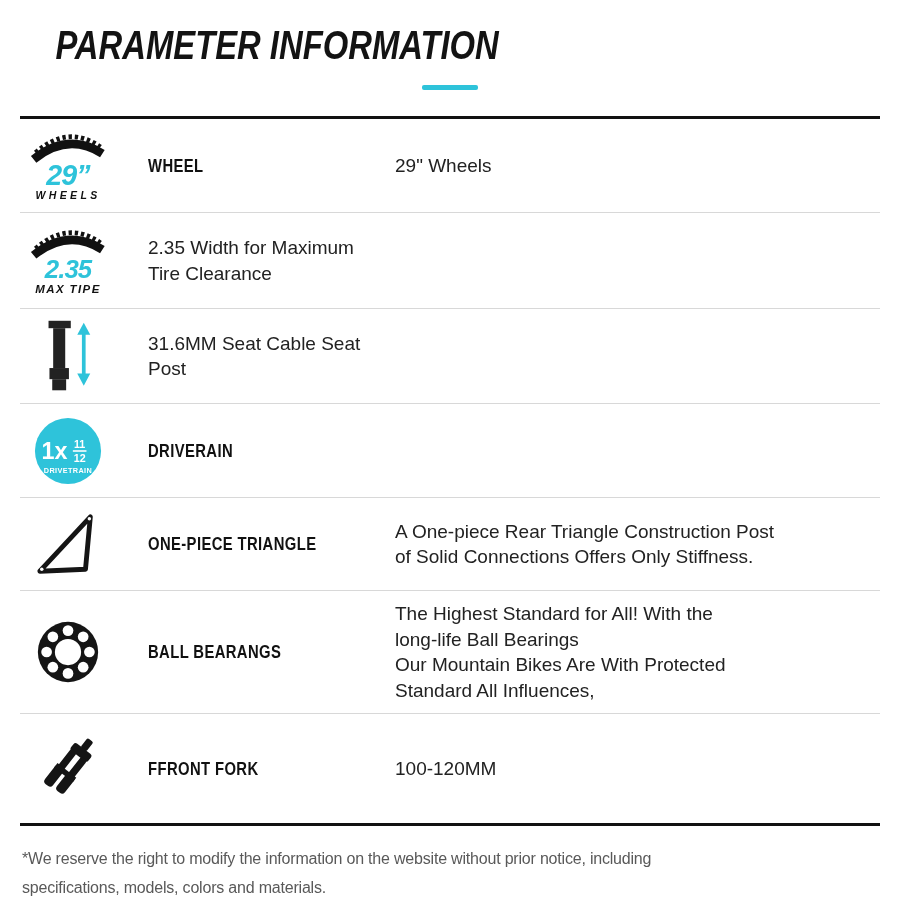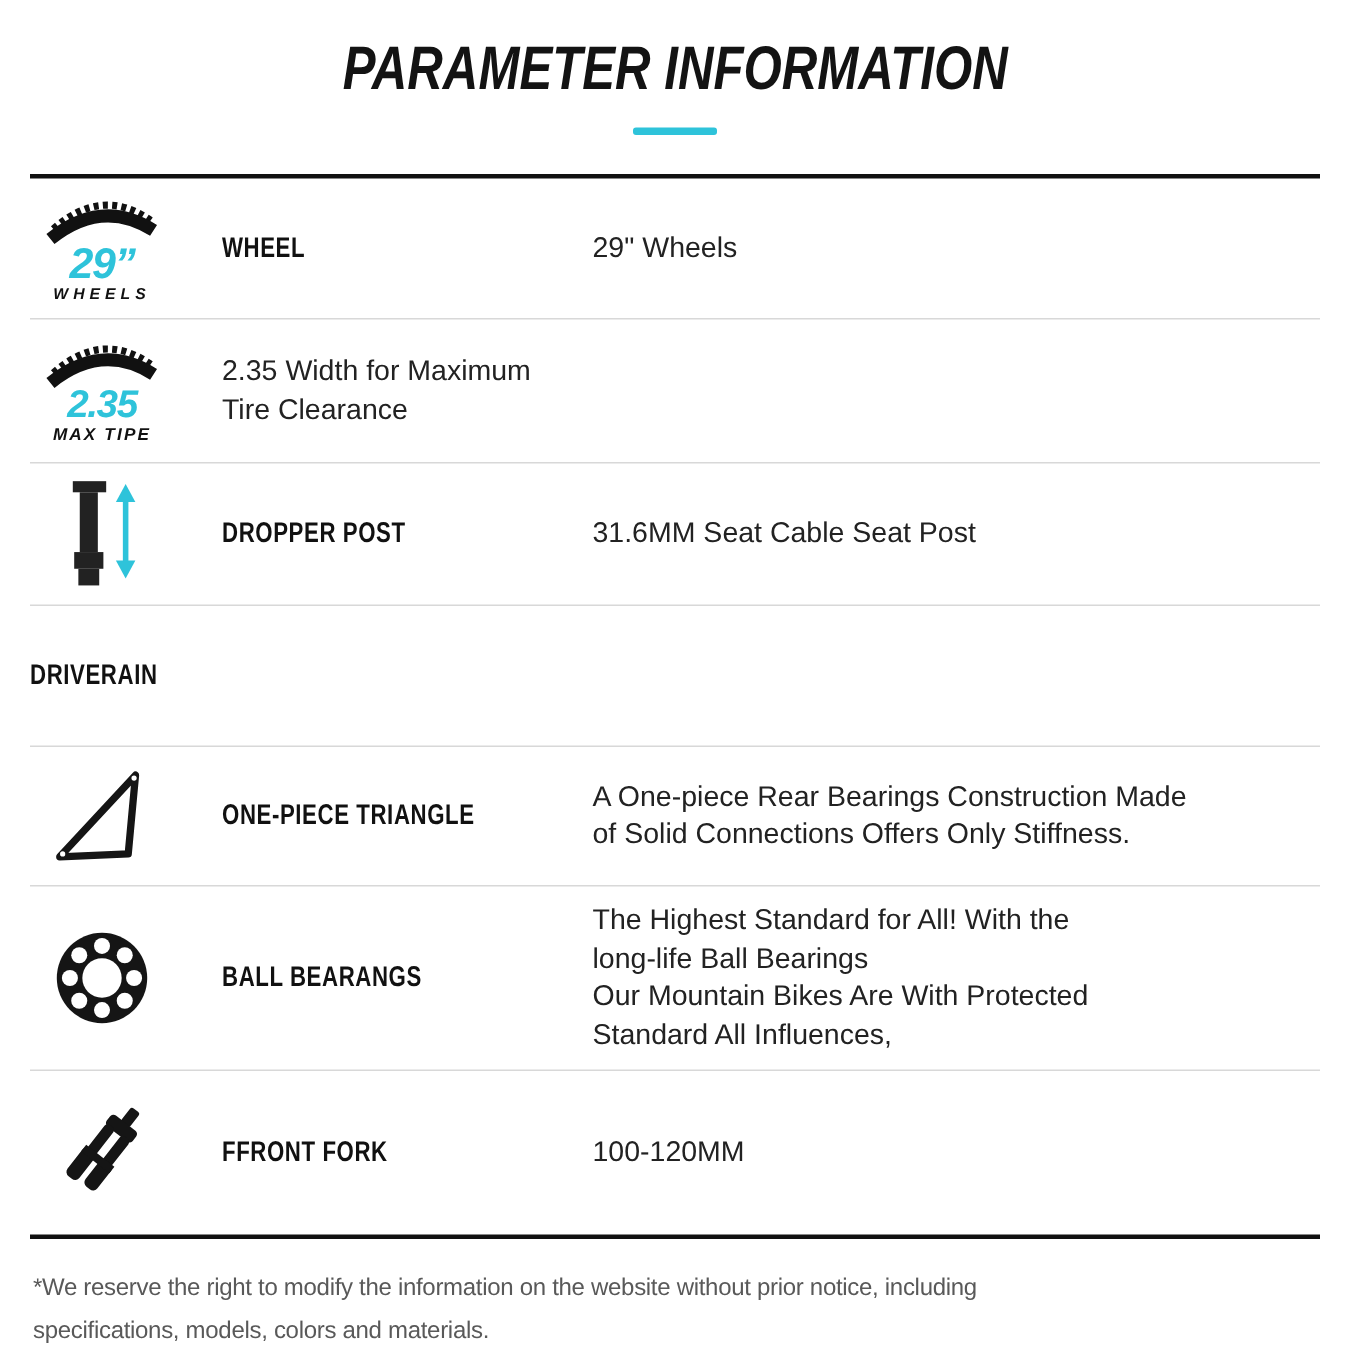--- a/index.html
+++ b/index.html
@@ -4,21 +4,21 @@
 <style>
   html,body{margin:0;padding:0;background:#ffffff;}
   body{
     width:900px;height:900px;overflow:hidden;
     font-family:"Liberation Sans","DejaVu Sans",sans-serif;
     color:#1c1c1c;
   }
   .page{width:900px;height:900px;box-sizing:border-box;padding-top:22px;}
 
   
-  .header{text-align:center;}
+  .header{text-align:left;}
   .title{
     margin:0;font-size:41px;font-weight:bold;font-style:italic;
     color:#131313;letter-spacing:0px;white-space:nowrap;
   }
   .title .squeeze{display:inline-block;transform:scaleX(0.80);transform-origin:50% 50%;}
   .title-underline{
     width:56px;height:5px;border-radius:2px;margin:16px auto 0 auto;
   }
 
   
@@ -110,43 +110,54 @@
           <rect x="11" y="3" width="24" height="8" fill="#222"></rect>
           <rect x="16" y="11" width="13" height="43" fill="#222"></rect>
           <rect x="12" y="54" width="21" height="12" fill="#222"></rect>
           <rect x="15" y="66" width="15" height="12" fill="#222"></rect>
           <line x1="49" y1="16" x2="49" y2="62" stroke="#2EC3DA" stroke-width="4"></line>
           <polygon points="42,18 56,18 49,5" fill="#2EC3DA"></polygon>
           <polygon points="42,60 56,60 49,73" fill="#2EC3DA"></polygon>
         </svg>
       </div>
         </div>
-      <div class="label-cell"><span class="squeeze">DROPPER POST</span></div>
       <div class="value-cell">
         <div class="value-line">31.6MM  Seat Cable Seat Post</div>
       </div>
     </div>
 
     <div class="spec-row r4">
+      <div class="icon-cell">
+          <div class="icon-box">
+        <svg width="70" height="70" viewBox="0 0 72 72">
+          <circle cx="36" cy="36" r="34" fill="#2EC3DA"></circle>
+          <text x="22" y="44" text-anchor="middle" font-size="24" font-weight="bold" fill="#ffffff">1x</text>
+          <text x="48" y="33" text-anchor="middle" font-size="11" font-weight="bold" fill="#ffffff">11</text>
+          <line x1="41" y1="36" x2="55" y2="36" stroke="#ffffff" stroke-width="1.6"></line>
+          <text x="48" y="47" text-anchor="middle" font-size="11" font-weight="bold" fill="#ffffff">12</text>
+          <text x="36" y="59" text-anchor="middle" font-size="7.5" font-weight="bold" letter-spacing="0.4" fill="#ffffff">DRIVETRAIN</text>
+        </svg>
+      </div>
+        </div>
       <div class="label-cell"><span class="squeeze">DRIVERAIN</span></div>
     </div>
 
     <div class="spec-row r5">
       <div class="icon-cell">
           <div class="icon-box">
         <svg width="68" height="70" viewBox="0 0 70 72">
           <path d="M6 64 L58 8 L53 62 Z" fill="none" stroke="#151515" stroke-width="5" stroke-linejoin="round"></path>
           <circle cx="57" cy="10" r="1.8" fill="#ffffff"></circle>
           <circle cx="8" cy="62" r="1.8" fill="#ffffff"></circle>
         </svg>
       </div>
         </div>
       <div class="label-cell"><span class="squeeze">ONE-PIECE TRIANGLE</span></div>
       <div class="value-cell">
-        <div class="value-line">A One-piece Rear Bearings Construction Made</div>
+        <div class="value-line">A One-piece Rear Triangle Construction Post</div>
         <div class="value-line">of Solid Connections Offers Only Stiffness.</div>
       </div>
     </div>
 
     <div class="spec-row r6">
       <div class="icon-cell">
           <div class="icon-box">
         <svg width="70" height="70" viewBox="0 0 72 72">
           <circle cx="36" cy="36" r="31" fill="#151515"></circle>
           <circle cx="36" cy="36" r="13.5" fill="#ffffff"></circle>

